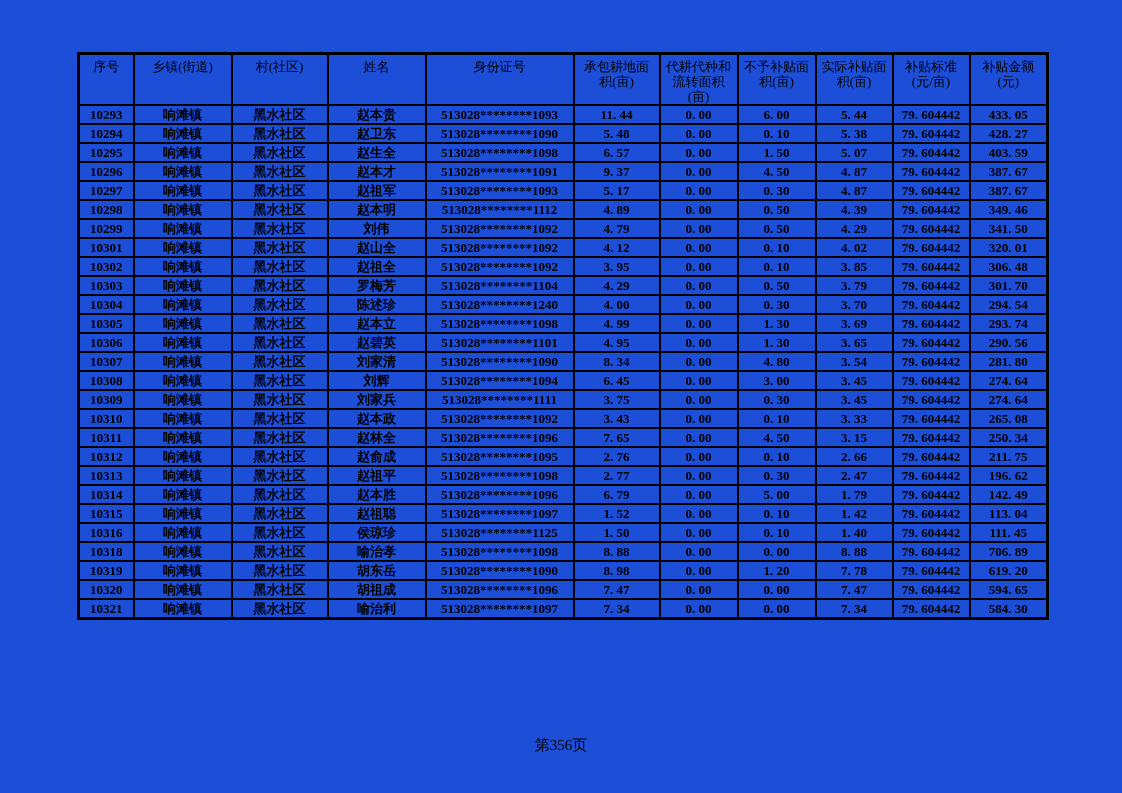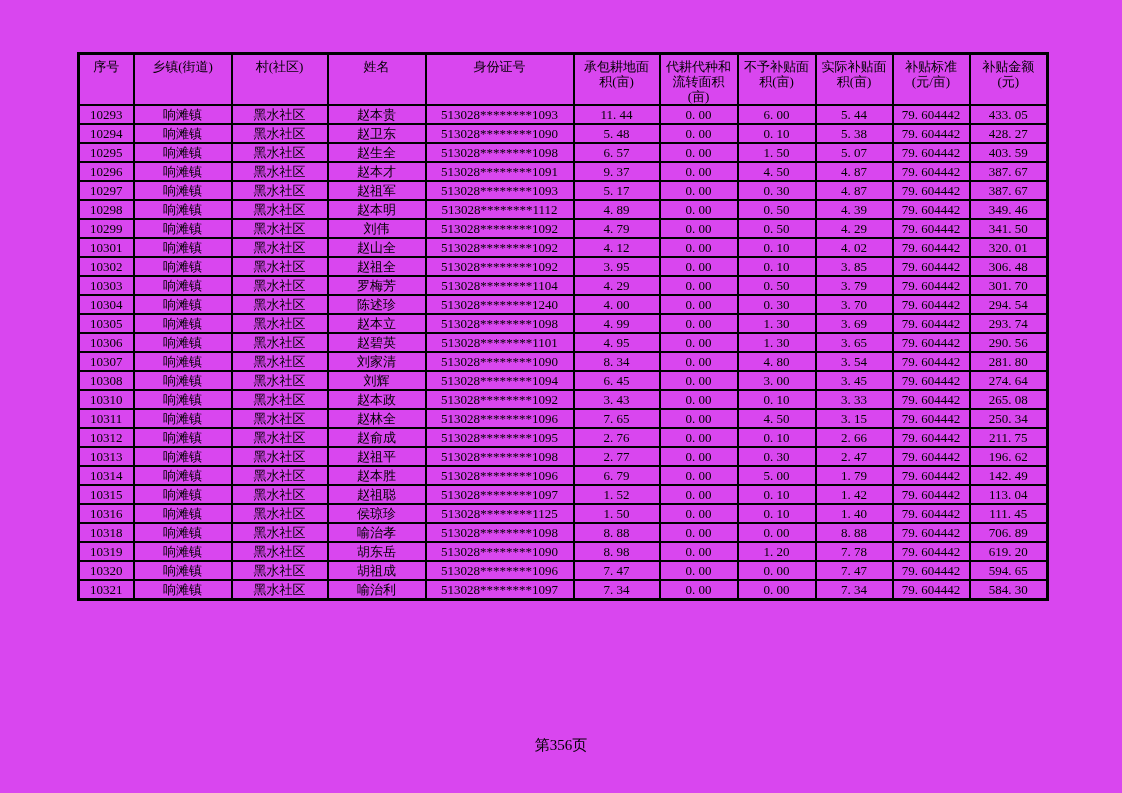--- a/index.html
+++ b/index.html
@@ -1,20 +1,20 @@
 <!DOCTYPE html>
 <html><head>
 <meta charset="utf-8">
 <style>
   html, body { margin: 0; padding: 0; background: #ffffff; }
   .page {
     position: relative;
     width: 1122px;
     height: 793px;
-    background: #d946ef;
+    background: #1d4ed8;
     color: #000000;
     font-family: "Liberation Serif", "DejaVu Serif", serif;
     overflow: hidden;
   }
   table.subsidy {
     position: absolute;
     left: 77px;
     top: 52px;
     border-collapse: collapse;
     table-layout: fixed;
@@ -28,21 +28,21 @@
   }
   table.subsidy thead tr { height: 50px; }
   table.subsidy th {
     font-weight: normal;
     vertical-align: top;
     padding-top: 4px;
     font-size: 13px;
     line-height: 15px;
     white-space: pre-line;
   }
-  table.subsidy tbody tr { height: 16px; }
+  table.subsidy tbody tr { height: 16px; font-weight: bold; }
   table.subsidy td {
     font-size: 13px;
     line-height: 17px;
     vertical-align: middle;
     white-space: nowrap;
   }
   .footer {
     position: absolute;
     top: 736px;
     left: 0;
@@ -282,20 +282,33 @@
           <td>刘辉</td>
           <td>513028********1094</td>
           <td>6. 45</td>
           <td>0. 00</td>
           <td>3. 00</td>
           <td>3. 45</td>
           <td>79. 604442</td>
           <td>274. 64</td>
         </tr>
         <tr>
+          <td>10309</td>
+          <td>响滩镇</td>
+          <td>黑水社区</td>
+          <td>刘家兵</td>
+          <td>513028********1111</td>
+          <td>3. 75</td>
+          <td>0. 00</td>
+          <td>0. 30</td>
+          <td>3. 45</td>
+          <td>79. 604442</td>
+          <td>274. 64</td>
+        </tr>
+        <tr>
           <td>10310</td>
           <td>响滩镇</td>
           <td>黑水社区</td>
           <td>赵本政</td>
           <td>513028********1092</td>
           <td>3. 43</td>
           <td>0. 00</td>
           <td>0. 10</td>
           <td>3. 33</td>
           <td>79. 604442</td>

